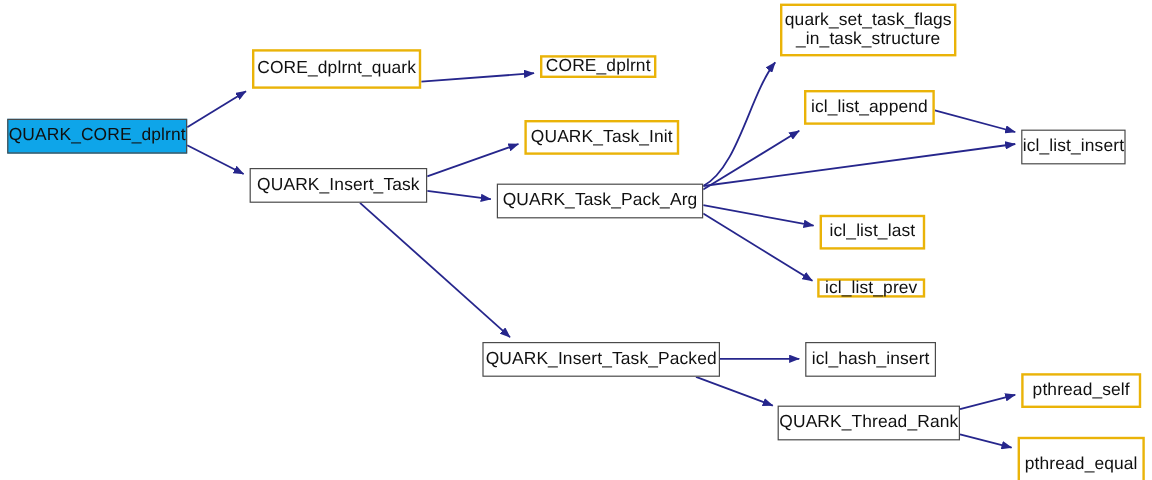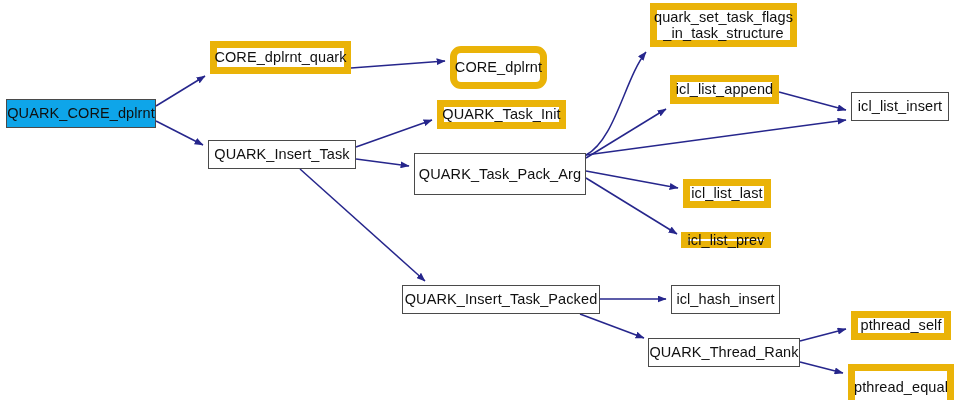--- a/index.html
+++ b/index.html
@@ -21,21 +21,21 @@
     position: absolute;
     left: 0;
     top: 0;
     width: 960px;
     height: 400px;
     pointer-events: none;
   }
   .node {
     position: absolute;
     box-sizing: border-box;
-    border: 7px solid #eab308;
+    border: 2px solid #eab308;
     background: #ffffff;
     color: #101010;
     display: flex;
     align-items: center;
     justify-content: center;
     text-align: center;
     font-size: 14.5px;
     line-height: 1.12;
     letter-spacing: 0.1px;
     white-space: pre;
@@ -80,27 +80,27 @@
         <path d="M600,299 L666,299" fill="none" stroke="#26268c" stroke-width="1.5" marker-end="url(#arrowhead)"></path>
         <path d="M580,314 L644,338" fill="none" stroke="#26268c" stroke-width="1.5" marker-end="url(#arrowhead)"></path>
         <path d="M800,341 L846,329" fill="none" stroke="#26268c" stroke-width="1.5" marker-end="url(#arrowhead)"></path>
         <path d="M800,362 L843,373" fill="none" stroke="#26268c" stroke-width="1.5" marker-end="url(#arrowhead)"></path>
       </g>
   </svg>
   <div id="node-layer">
       <div class="node root thick" style="left: 6px; top: 99px; width: 150px; height: 29px;"><span class="node-label">QUARK_CORE_dplrnt</span></div>
       <div class="node" style="left: 210px; top: 41px; width: 141px; height: 33px;"><span class="node-label">CORE_dplrnt_quark</span></div>
       <div class="node thick" style="left: 208px; top: 140px; width: 148px; height: 29px;"><span class="node-label">QUARK_Insert_Task</span></div>
-      <div class="node" style="left: 450px; top: 46px; width: 97px; height: 43px; border-radius: 11px;"><span class="node-label">CORE_dplrnt</span></div>
+      <div class="node" style="left: 450px; top: 46px; width: 97px; height: 19px;"><span class="node-label">CORE_dplrnt</span></div>
       <div class="node" style="left: 437px; top: 100px; width: 129px; height: 29px; text-align: right;"><span class="node-label">QUARK_Task_Init</span></div>
-      <div class="node thick" style="left: 414px; top: 153px; width: 172px; height: 42px;"><span class="node-label">QUARK_Task_Pack_Arg</span></div>
+      <div class="node thick" style="left: 414px; top: 153px; width: 172px; height: 29px;"><span class="node-label">QUARK_Task_Pack_Arg</span></div>
       <div class="node" style="left: 650px; top: 3px; width: 147px; height: 44px;"><span class="node-label">quark_set_task_flags
 _in_task_structure</span></div>
       <div class="node" style="left: 670px; top: 75px; width: 109px; height: 29px;"><span class="node-label">icl_list_append</span></div>
-      <div class="node thick" style="left: 851px; top: 92px; width: 98px; height: 29px;"><span class="node-label">icl_list_insert</span></div>
+      <div class="node thick" style="left: 851px; top: 108px; width: 87px; height: 29px;"><span class="node-label">icl_list_insert</span></div>
       <div class="node" style="left: 683px; top: 179px; width: 88px; height: 29px;"><span class="node-label">icl_list_last</span></div>
       <div class="node" style="left: 681px; top: 232px; width: 90px; height: 16px;"><span class="node-label">icl_list_prev</span></div>
       <div class="node thick" style="left: 402px; top: 285px; width: 198px; height: 29px; justify-content: center;"><span class="node-label">QUARK_Insert_Task_Packed</span></div>
       <div class="node thick" style="left: 671px; top: 285px; width: 109px; height: 29px;"><span class="node-label">icl_hash_insert</span></div>
       <div class="node thick" style="left: 648px; top: 338px; width: 152px; height: 29px;"><span class="node-label">QUARK_Thread_Rank</span></div>
       <div class="node" style="left: 851px; top: 311px; width: 100px; height: 29px;"><span class="node-label">pthread_self</span></div>
       <div class="node" style="left: 848px; top: 364px; width: 106px; height: 46px; text-align: center;"><span class="node-label">pthread_equal</span></div>
     </div>
 </div>
 

